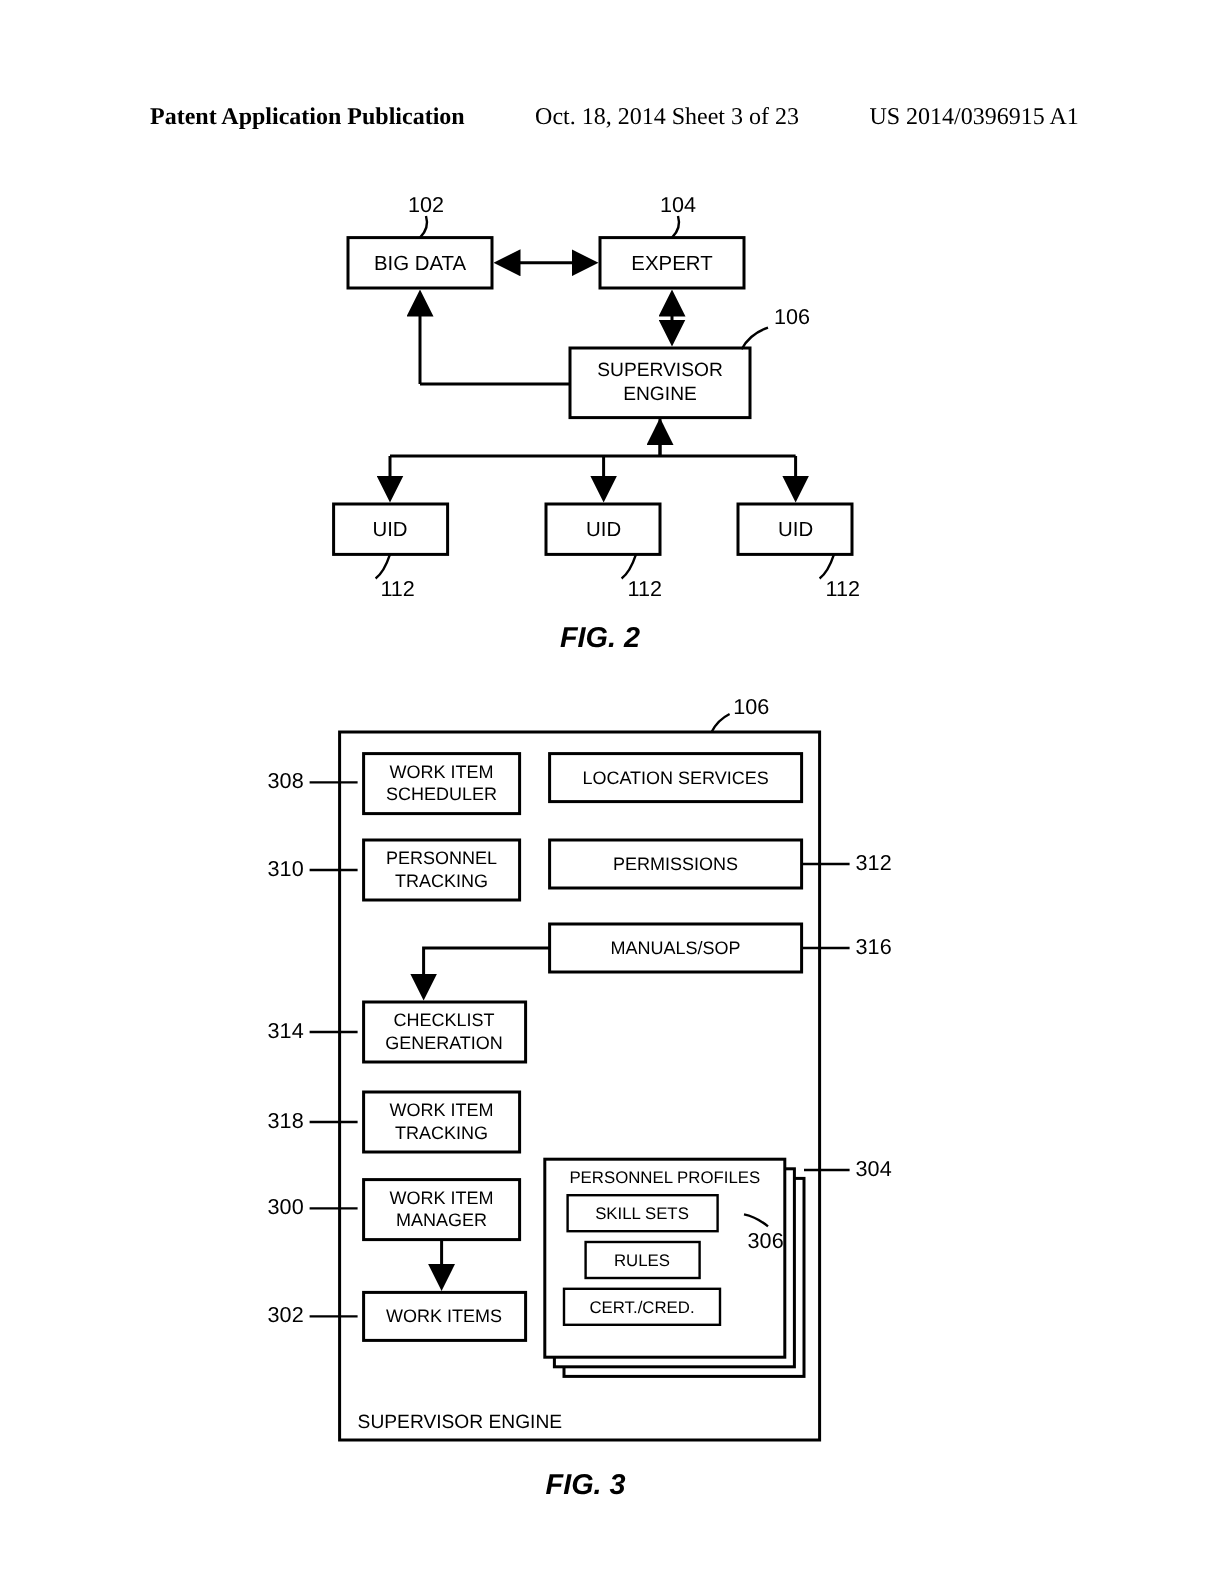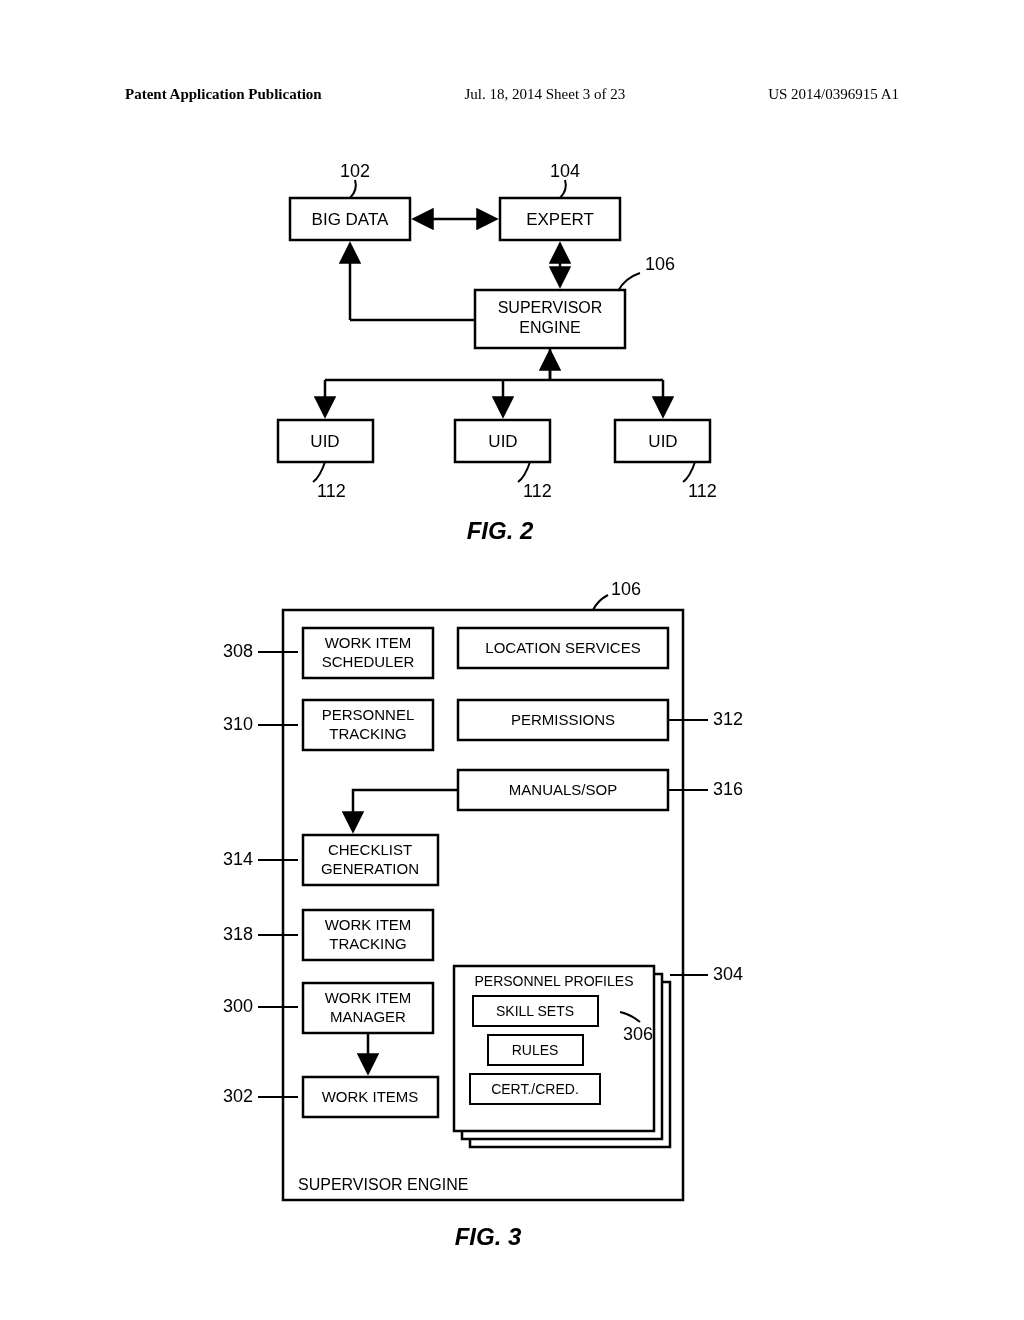--- a/index.html
+++ b/index.html
@@ -15,37 +15,37 @@
     width:1024px;
     height:1320px;
   }
   .hdr{
     position:absolute;
     top:86px;
     left:125px;
     right:125px;
     display:flex;
     justify-content:space-between;
-    font-size:15px;
+    font-size:20px;
   }
   .hdr .left{font-weight:bold}
   .hdr .mid{}
   .hdr .right{}
   svg{position:absolute;}
   .fig-font{font-family:Helvetica,Arial,sans-serif;}
   .fig-title{font-family:Helvetica,Arial,sans-serif;font-weight:bold;font-style:italic;font-size:24px;}
 </style>
 </head>
 <body>
 
 <div class="page">
 
   <div class="hdr">
     <span class="left">Patent Application Publication</span>
-    <span class="mid">Jul. 18, 2014  Sheet 3 of 23</span>
+    <span class="mid">Oct. 18, 2014  Sheet 3 of 23</span>
     <span class="right">US 2014/0396915 A1</span>
   </div>
 
   <svg style="left:275px;top:155px" width="480" height="390" viewBox="0 0 480 390">
     <defs>
       <marker id="ah" viewBox="0 0 12 12" refX="10" refY="6" markerWidth="9" markerHeight="9" orient="auto-start-reverse">
         <path d="M0,0 L12,6 L0,12 Z" fill="#000"></path>
       </marker>
     </defs>
 

